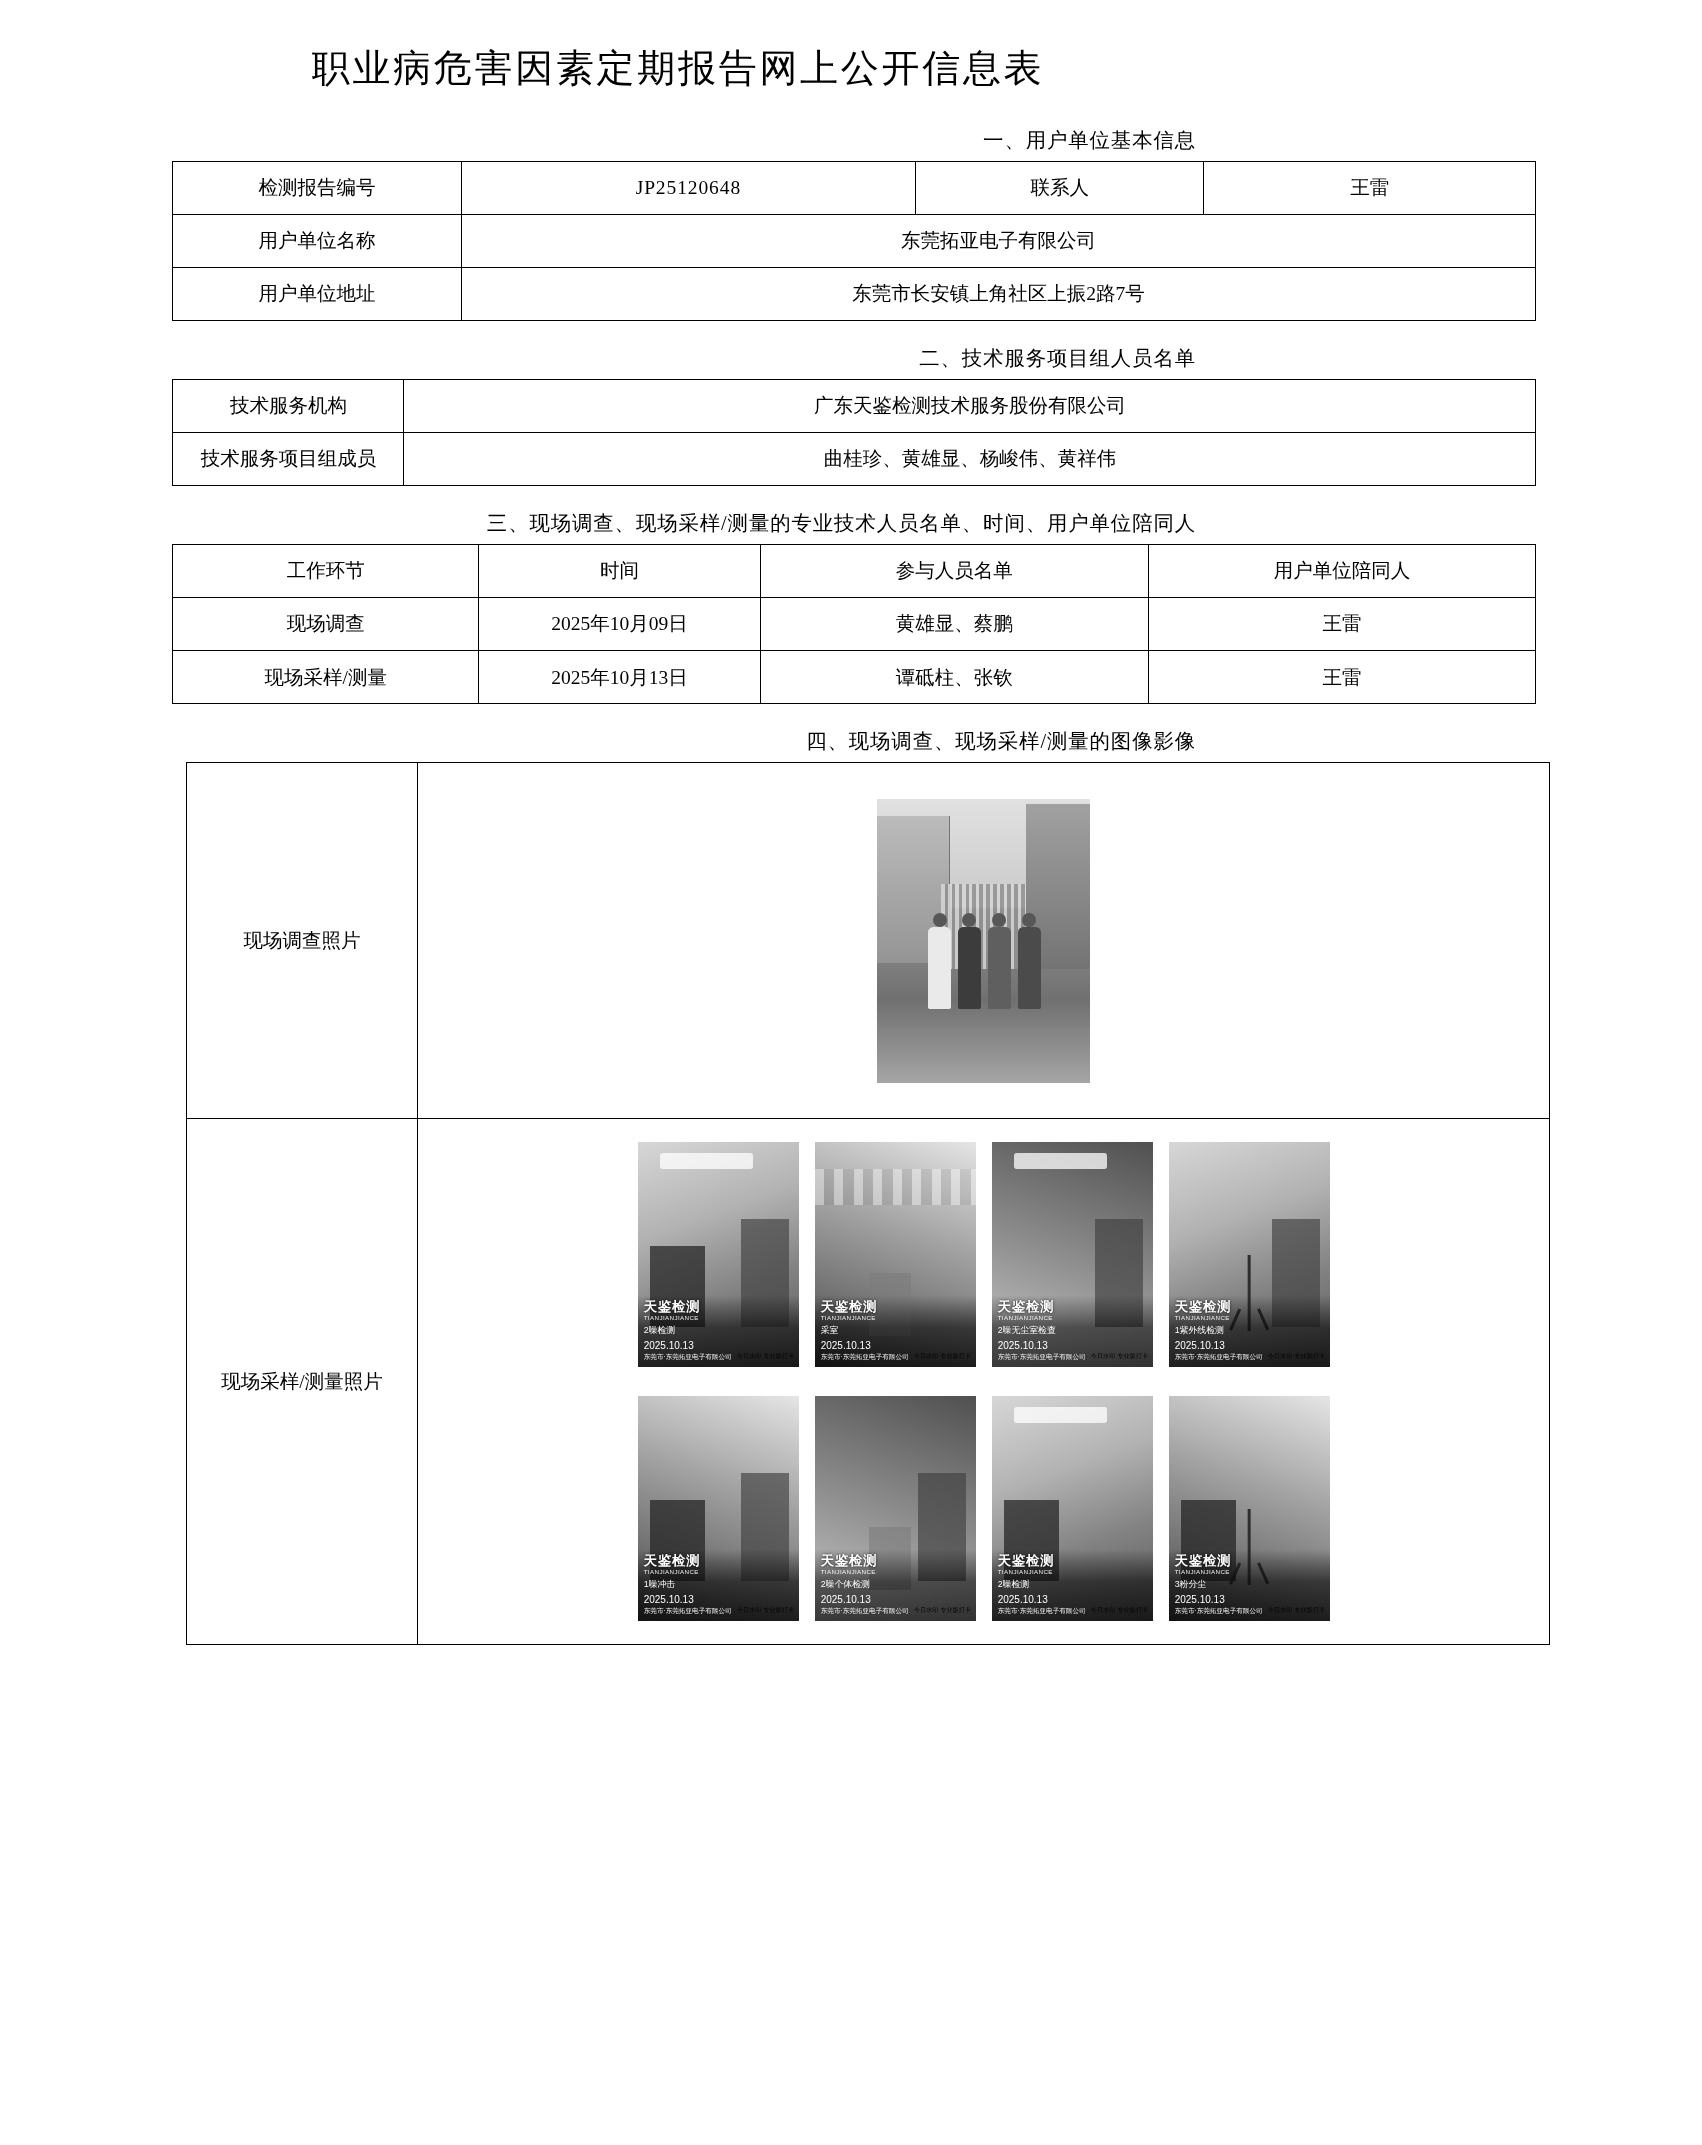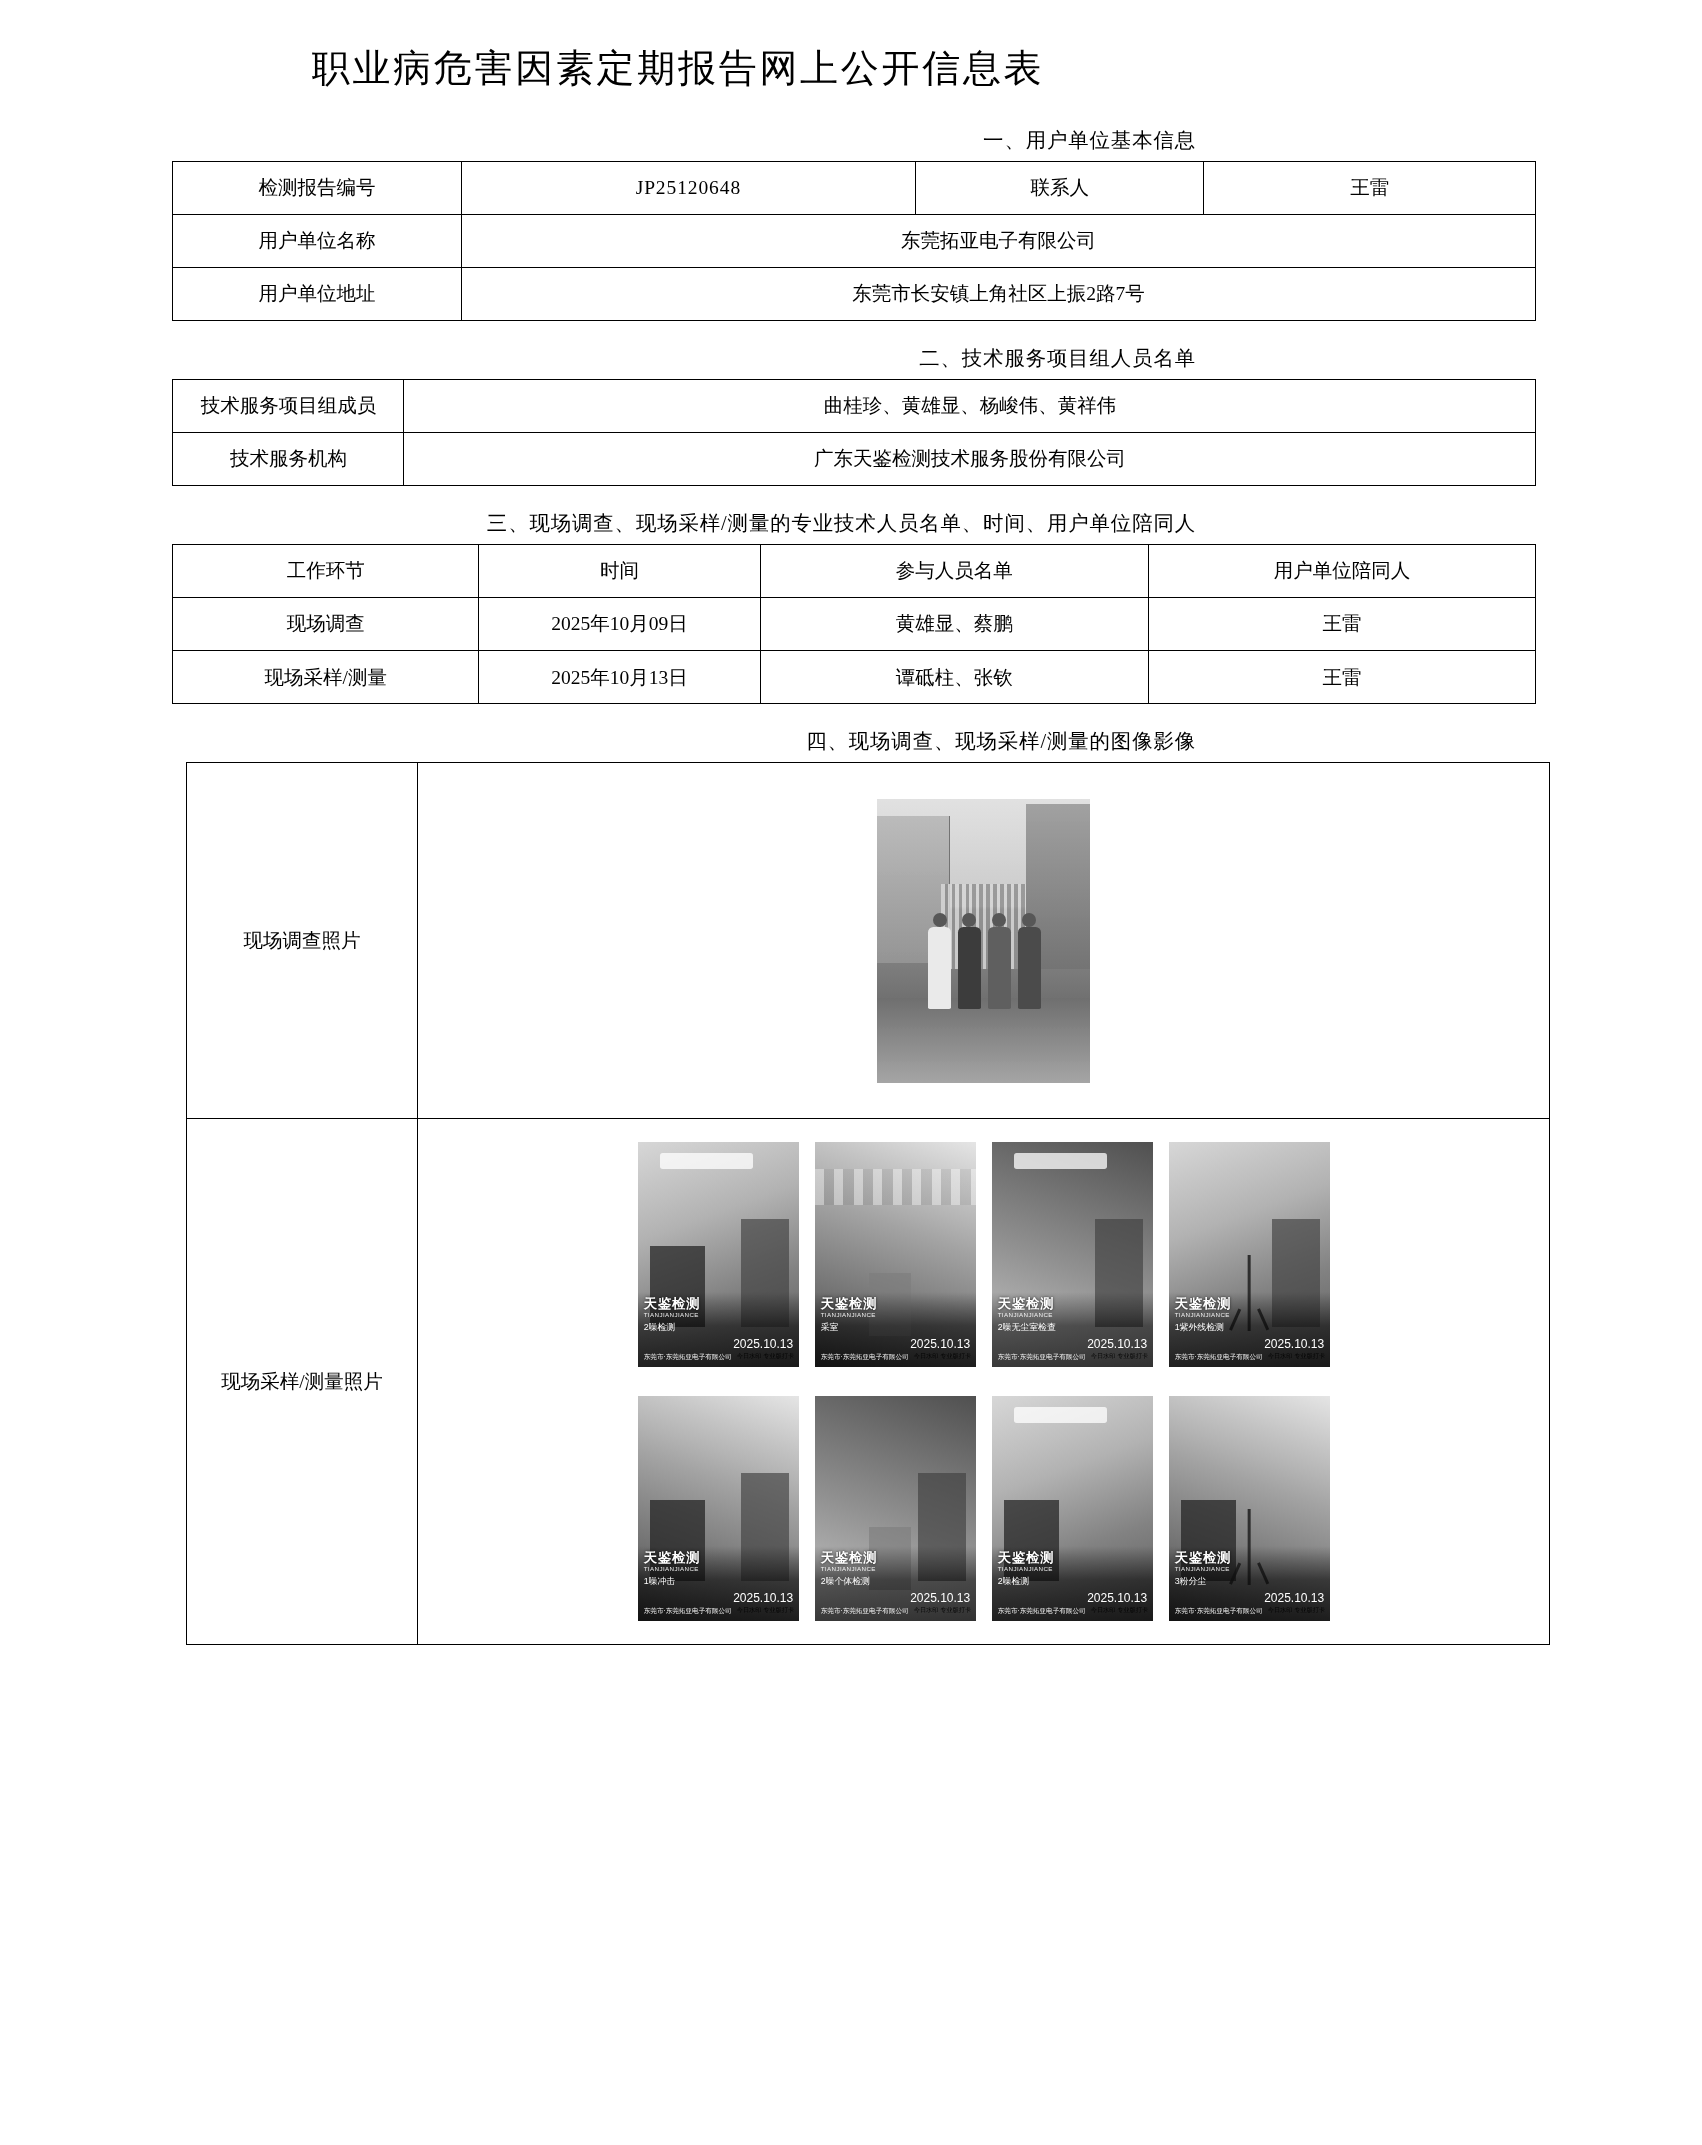--- a/index.html
+++ b/index.html
@@ -186,21 +186,21 @@
     text-shadow: 0 0 2.7px rgba(0,0,0,.8);
     font-family:"Liberation Sans", sans-serif;
     line-height:1.05;
   }
   .ph .wm-sub {
     font-size: 6.2px; letter-spacing:0.4px; opacity:.92;
     font-family:"Liberation Sans", sans-serif;
     margin-bottom:3.5px;
   }
   .ph .wm-title { font-size: 8.9px; font-family:"Liberation Sans", sans-serif; margin-bottom:2.7px;}
-  .ph .wm-date  { font-size: 12px; font-family:"Liberation Sans", sans-serif;text-align:right; }
+  .ph .wm-date  { font-size: 10px; font-family:"Liberation Sans", sans-serif; }
   .ph .wm-addr  { font-size: 6.6px; font-family:"Liberation Sans", sans-serif; opacity:.95; margin-top:1.8px;}
   .ph .wm-right {
     position:absolute; right:4.4px; bottom:7px; text-align:right;
     font-size:6.2px; line-height:1.25; font-family:"Liberation Sans", sans-serif; opacity:.95;
   }
   .img-label { font-size:19.5px; }
 </style>
 </head>
 <body>
 
@@ -235,26 +235,26 @@
   </table>
 
   <div class="section-heading">二、技术服务项目组人员名单</div>
   <table class="doc-table">
     <colgroup>
         <col class="c-label">
         <col>
       </colgroup>
     <tbody>
       <tr>
+        <td>技术服务机构</td>
+        <td>广东天鉴检测技术服务股份有限公司</td>
+      </tr>
+      <tr>
         <td>技术服务项目组成员</td>
         <td>曲桂珍、黄雄显、杨峻伟、黄祥伟</td>
-      </tr>
-      <tr>
-        <td>技术服务机构</td>
-        <td>广东天鉴检测技术服务股份有限公司</td>
       </tr>
     </tbody>
   </table>
 
   <div class="section-heading">三、现场调查、现场采样/测量的专业技术人员名单、时间、用户单位陪同人</div>
   <table class="doc-table t3">
     <colgroup>
         <col class="c1">
         <col class="c2">
         <col class="c3">

